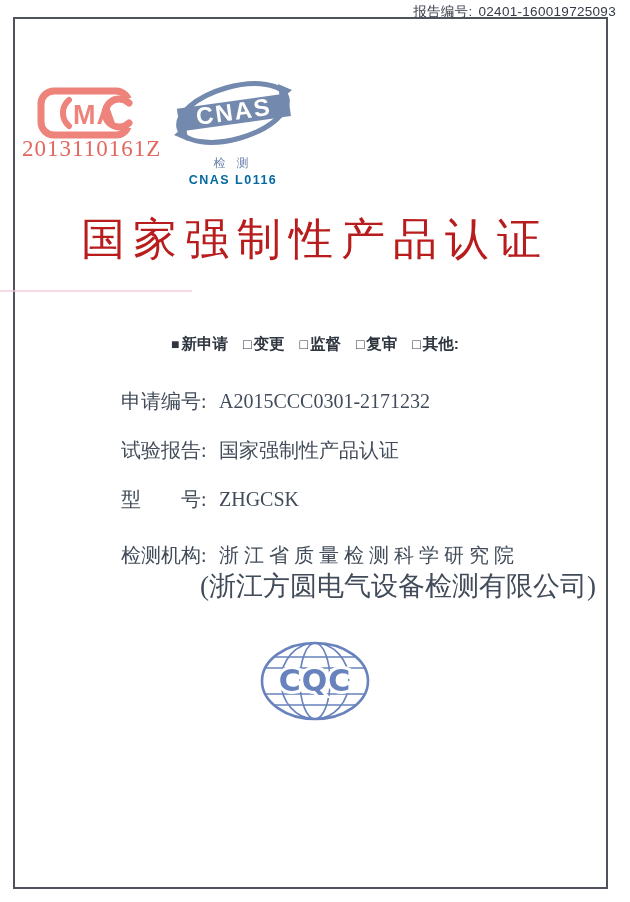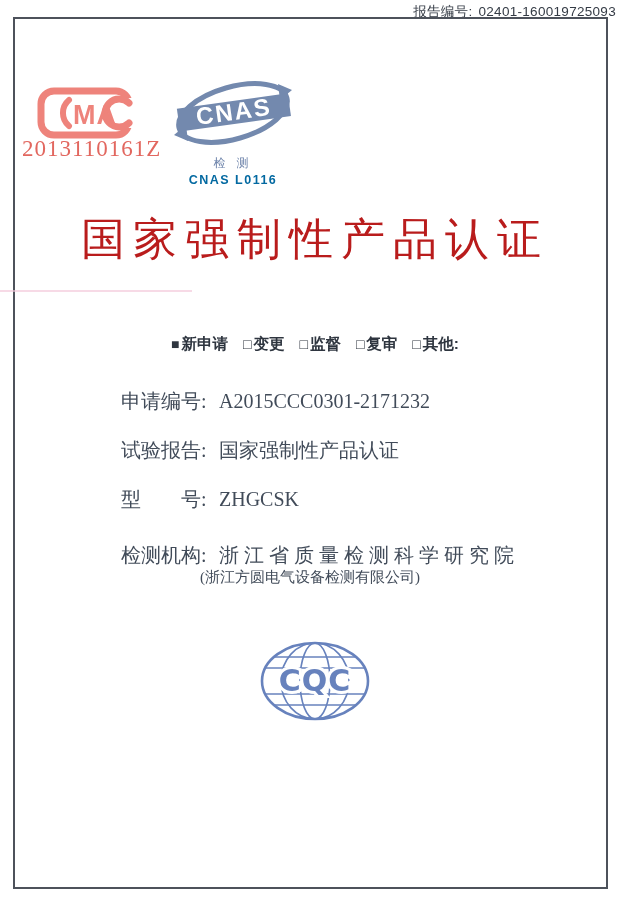--- a/index.html
+++ b/index.html
@@ -58,21 +58,21 @@
   .field{
     position:absolute;left:121px;font-size:20px;color:#414b59;white-space:nowrap;
   }
   .field .flabel{display:inline-block;min-width:92px;}
   .field .fvalue{margin-left:6px;}
   .f1{top:388px;}
   .f2{top:437px;}
   .f3{top:486px;}
   .f4{top:542px;}
   .f4 .fvalue{letter-spacing:5px;}
-  .f4b{position:absolute;left:200px;top:568px;font-size:15px;color:#414b59;white-space:nowrap;}
+  .f4b{position:absolute;left:200px;top:568px;font-size:27px;color:#414b59;white-space:nowrap;}
   .cqc{position:absolute;left:259px;top:640px;width:112px;height:82px;}
 </style>
 </head>
 <body>
 
 <div class="page">
 
   <div class="report-line">
     <span class="lbl">报告编号:</span><span>02401-160019725093</span>
   </div>

